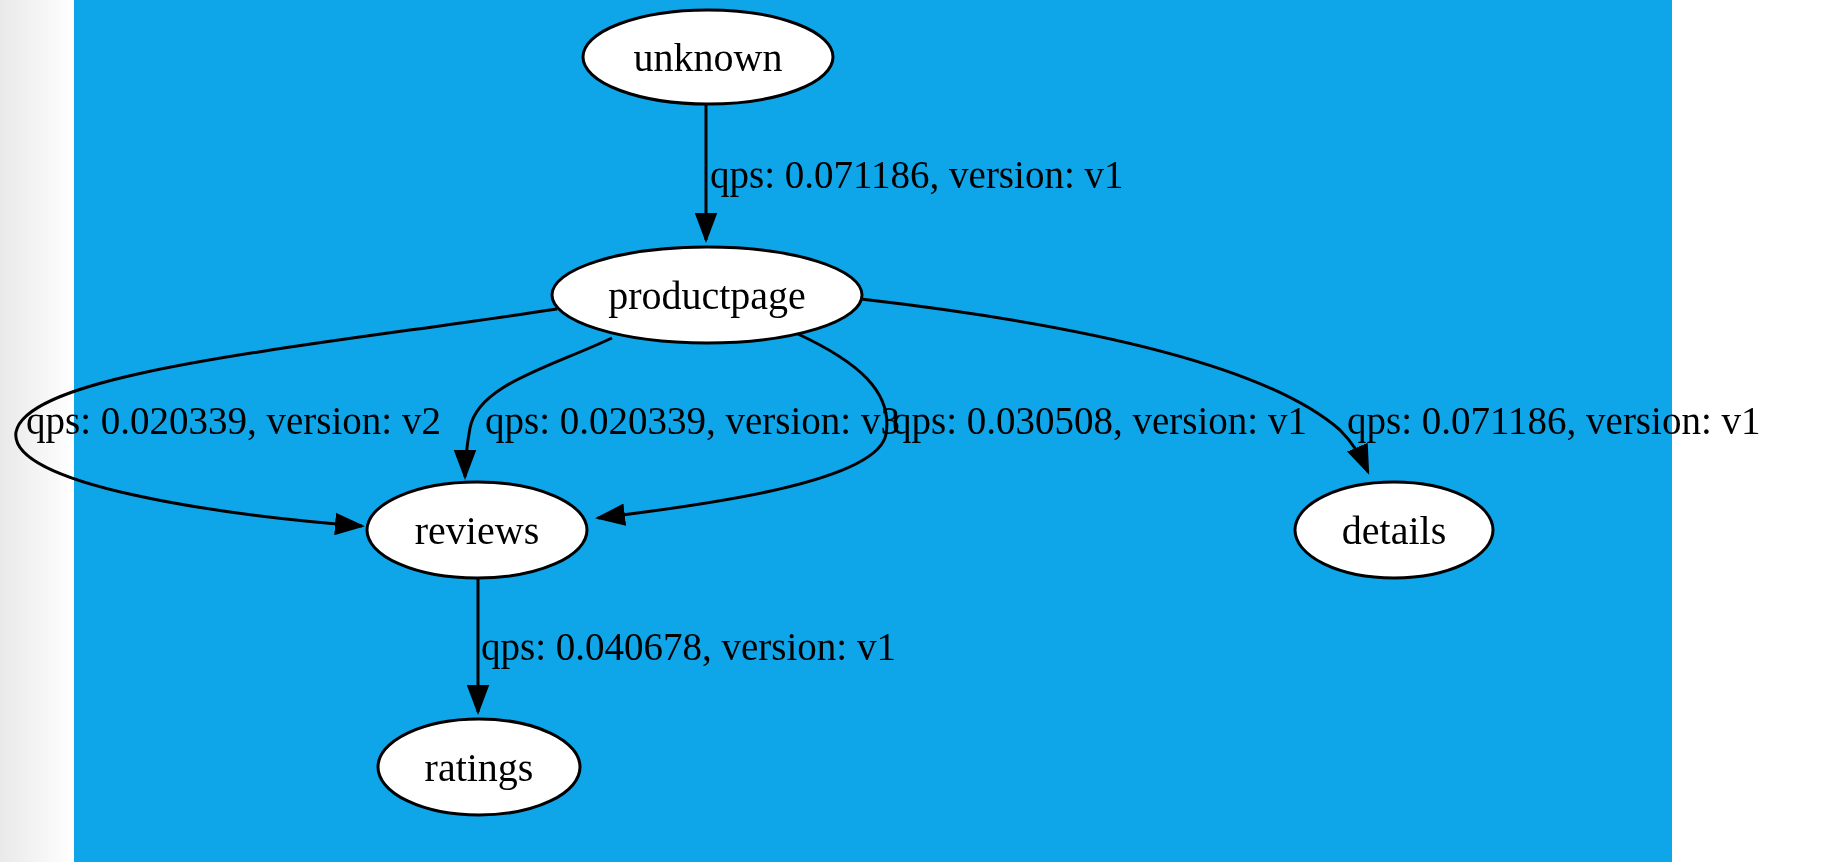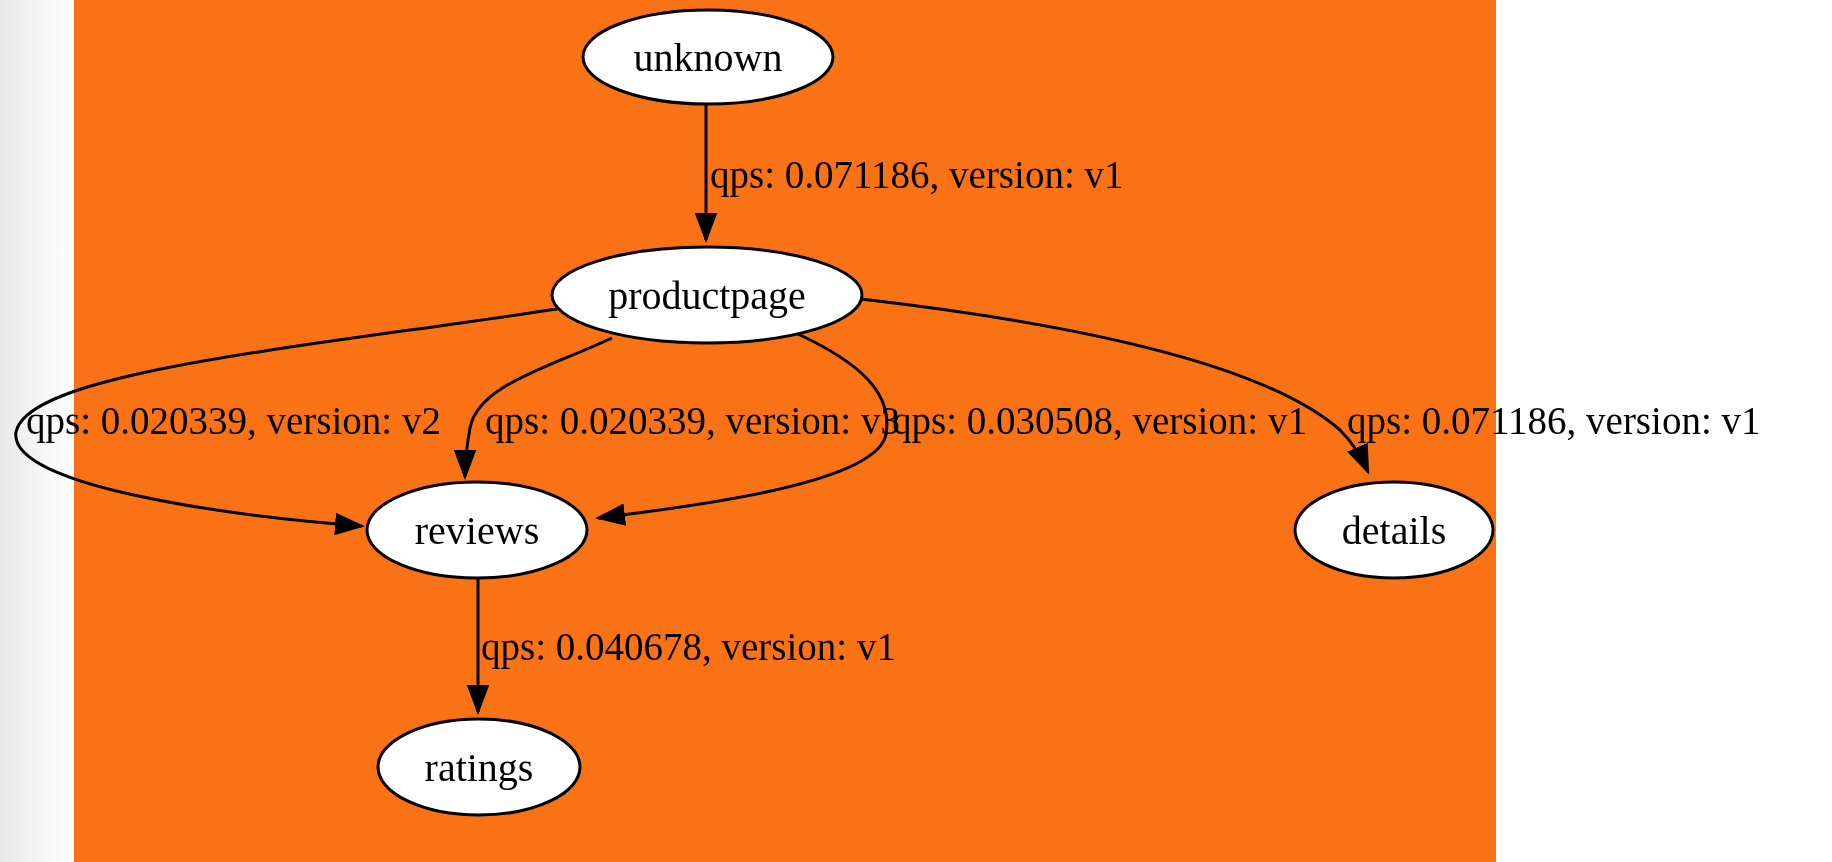--- a/index.html
+++ b/index.html
@@ -6,23 +6,23 @@
     margin: 0;
     padding: 0;
     background: #ffffff;
     width: 1832px;
     height: 862px;
     overflow: hidden;
     font-family: "Liberation Serif", "DejaVu Serif", serif;
   }
   .stage {
     position: relative;
-    width: 1496px;
+    width: 1672px;
     height: 862px;
-    background: #f97316;
+    background: #0ea5e9;
   }
   .left-fade {
     position: absolute;
     left: 0; top: 0;
     width: 74px;
     height: 862px;
     background: linear-gradient(90deg, #e9e9e9 0%, #f5f5f5 55%, #ffffff 100%);
   }
   svg.graph {
     position: absolute;

